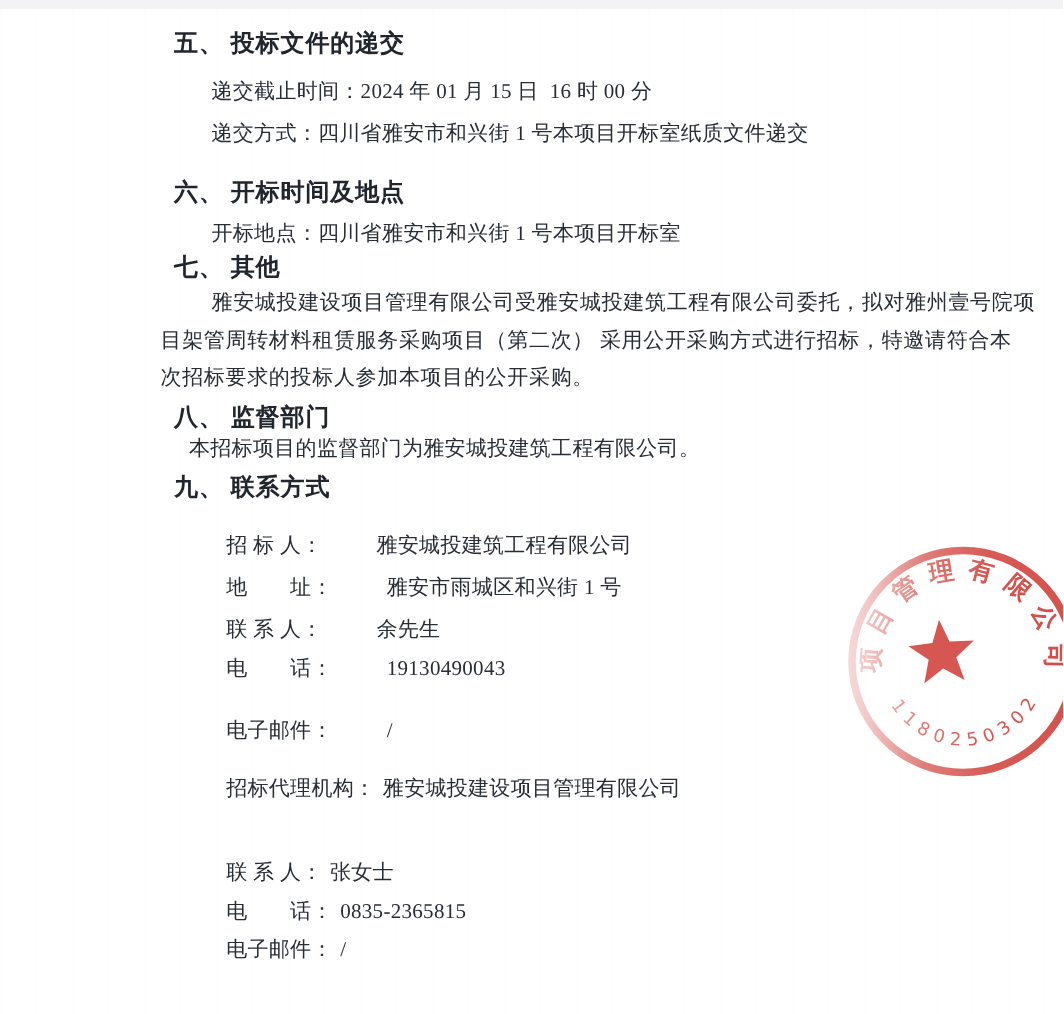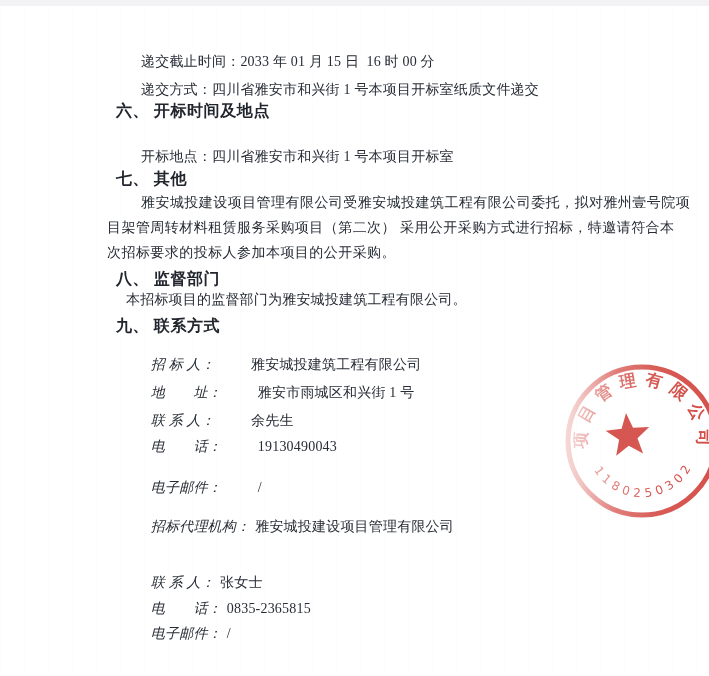--- a/index.html
+++ b/index.html
@@ -19,38 +19,39 @@
   .hd{
     position:absolute;margin:0;
     font-size:16px;font-weight:700;color:#21252d;
     letter-spacing:0.6px;white-space:pre;line-height:1.1;
   }
   .ln{
     position:absolute;
     font-size:14px;white-space:pre;letter-spacing:0.2px;line-height:1.1;
   }
   .para{letter-spacing:0.45px;}
-  .row .lbl{white-space:pre;font-style:italic;}
+  .row .lbl{white-space:pre;}
   .row .val{white-space:pre;margin-left:36px;}
   .agency .val{margin-left:5px;text-align:center;}
   .seal{
     position:absolute;left:540px;top:320px;
     pointer-events:none;
   }
 </style>
 </head>
 <body>
 
 <div class="page">
   <div class="edge-strip"></div>
 
-  <div class="ln" style="left:141px;top:54px">递交截止时间：2033 年 01 月 15 日  16 时 00 分</div>
+  <h2 class="hd" style="left:116px;top:21px">五、 投标文件的递交</h2>
+  <div class="ln" style="left:141px;top:54px">递交截止时间：2024 年 01 月 15 日  16 时 00 分</div>
   <div class="ln" style="left:141px;top:82px">递交方式：四川省雅安市和兴街 1 号本项目开标室纸质文件递交</div>
 
-  <h2 class="hd" style="left:116px;top:102px">六、 开标时间及地点</h2>
+  <h2 class="hd" style="left:116px;top:120px">六、 开标时间及地点</h2>
   <div class="ln" style="left:141px;top:149px">开标地点：四川省雅安市和兴街 1 号本项目开标室</div>
 
   <h2 class="hd" style="left:116px;top:170px">七、 其他</h2>
   <div class="ln para" style="left:141px;top:195px">雅安城投建设项目管理有限公司受雅安城投建筑工程有限公司委托，拟对雅州壹号院项</div>
   <div class="ln para" style="left:107px;top:220px">目架管周转材料租赁服务采购项目（第二次） 采用公开采购方式进行招标，特邀请符合本</div>
   <div class="ln para" style="left:107px;top:245px">次招标要求的投标人参加本项目的公开采购。</div>
 
   <h2 class="hd" style="left:116px;top:270px">八、 监督部门</h2>
   <div class="ln" style="left:126px;top:292px">本招标项目的监督部门为雅安城投建筑工程有限公司。</div>
 

